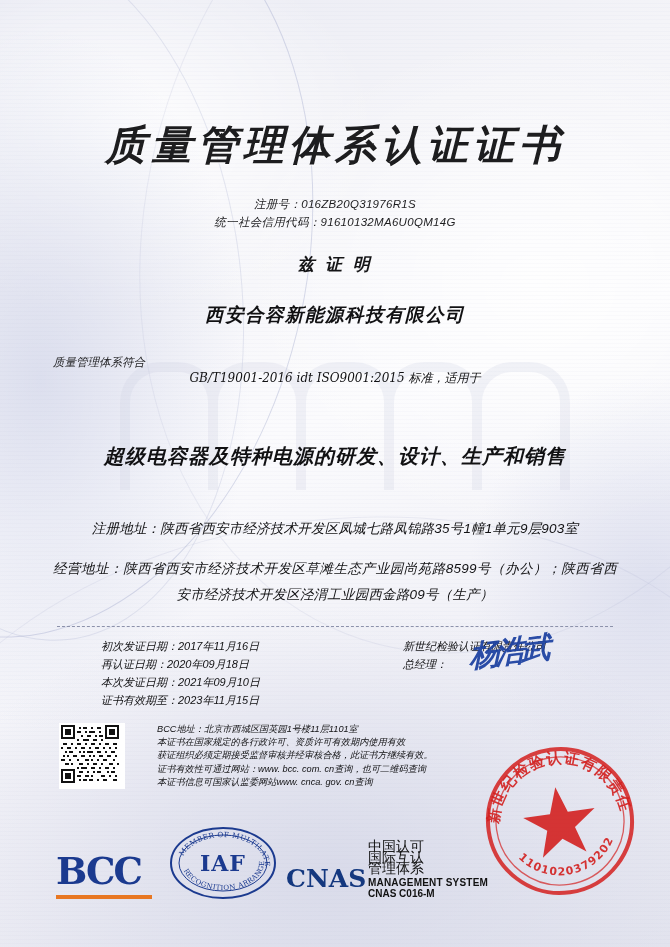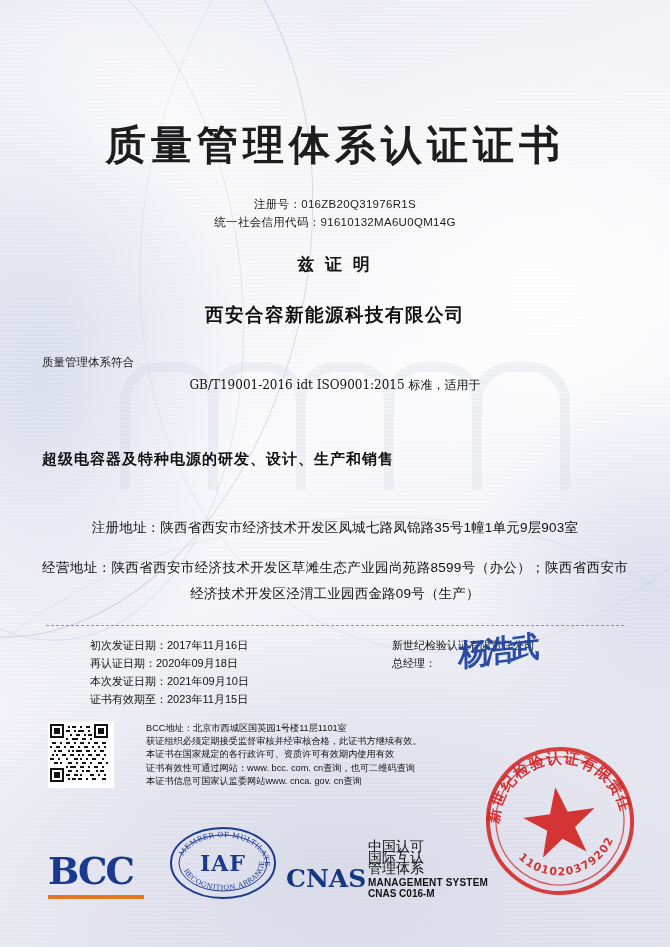--- a/index.html
+++ b/index.html
@@ -28,21 +28,21 @@
   .wash{position:absolute;left:0;top:0;width:670px;height:947px;
     background:radial-gradient(ellipse 300px 500px at 6% 40%, rgba(198,203,228,.55) 0%, rgba(198,203,228,0) 70%),
                radial-gradient(ellipse 260px 300px at 97% 62%, rgba(200,205,230,.45) 0%, rgba(200,205,230,0) 70%);}
   
   .watermark{
     position:absolute;left:120px;top:330px;width:430px;height:160px;
     opacity:.22;
   }
   .arch{position:absolute;bottom:0;width:78px;height:118px;border:10px solid #c9ccdf;border-bottom:none;border-radius:40px 40px 0 0;}
 
-  .inner{position:relative;z-index:5;padding:0 42px;}
+  .inner{position:relative;z-index:5;padding:0 53px;font-style:italic;}
 
   .title{
     text-align:center;
     font-family:"DejaVu Serif","Liberation Serif",serif;
     font-weight:bold;
     font-size:41px;
     letter-spacing:5px;
     color:#1d1d1f;
     margin-top:118px;
     text-shadow:0 1px 0 rgba(255,255,255,.8);
@@ -74,25 +74,25 @@
   .stdlabel{
     text-align:left;
     font-size:11.5px;
     color:#1c1c1e;
     margin-top:28px;
   }
   .stdline{
     text-align:center;
     font-size:12px;
     color:#111113;
-    margin-top:7px;
     font-family:"DejaVu Serif","Liberation Serif",serif;
   }
   .scope{
-    font-size:15px;
+    text-align:center;
+    font-size:20px;
     font-weight:bold;
     color:#111113;
     margin-top:56px;
     letter-spacing:1px;
   }
   .addr{
     margin-top:46px;
     font-size:13.5px;
     color:#111113;
     line-height:26px;
@@ -148,21 +148,21 @@
     font-size:9.2px;
     line-height:13.2px;
     color:#111113;
   }
 
   .logos{
     position:absolute;
     left:0;bottom:42px;width:670px;height:90px;
     z-index:6;
   }
-  .bcc{position:absolute;left:48px;bottom:6px;}
+  .bcc{position:absolute;left:56px;bottom:6px;}
   .bcc-text{
     font-family:"DejaVu Serif","Liberation Serif",serif;
     font-size:37px;font-weight:bold;color:#1b3a8f;letter-spacing:-2px;
   }
   .bcc-bar{width:96px;height:4px;background:#e87722;margin-top:2px;}
   .iaf{position:absolute;left:168px;bottom:4px;width:110px;height:76px;}
   .cnas{position:absolute;left:286px;bottom:12px;}
   .cnas-text{font-family:"DejaVu Serif","Liberation Serif",serif;font-size:25px;font-weight:bold;color:#14387f;letter-spacing:0px;}
   .cnas-side{position:absolute;left:368px;bottom:6px;width:130px;}
   .cnas-cn{font-size:14px;color:#111;line-height:11px;}
@@ -351,22 +351,22 @@
               <rect x="11" y="27" width="2" height="1"></rect>
               <rect x="14" y="27" width="2" height="1"></rect>
               <rect x="18" y="27" width="1" height="1"></rect>
               <rect x="21" y="27" width="2" height="1"></rect>
               <rect x="26" y="27" width="2" height="1"></rect>
           </g>
         </svg>
       </div>
       <div class="legal">
         <div>BCC地址：北京市西城区国英园1号楼11层1101室</div>
+        <div>本证书在国家规定的各行政许可、资质许可有效期内使用有效</div>
         <div>获证组织必须定期接受监督审核并经审核合格，此证书方继续有效。</div>
-        <div>本证书在国家规定的各行政许可、资质许可有效期内使用有效</div>
         <div>证书有效性可通过网站：www. bcc. com. cn查询，也可二维码查询</div>
         <div>本证书信息可国家认监委网站www. cnca. gov. cn查询</div>
       </div>
     </div>
   </div>
 
   <div class="logos">
     <div class="bcc">
       <div class="bcc-text">BCC</div>
       <div class="bcc-bar"></div>

